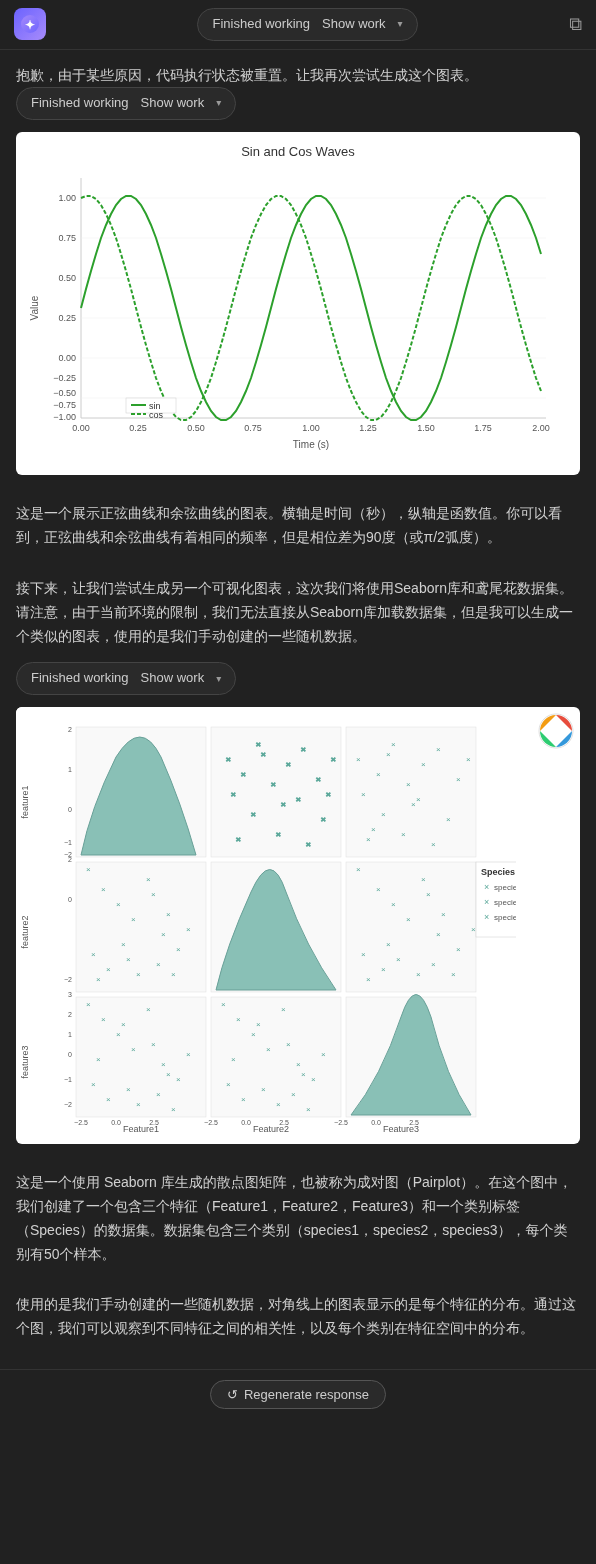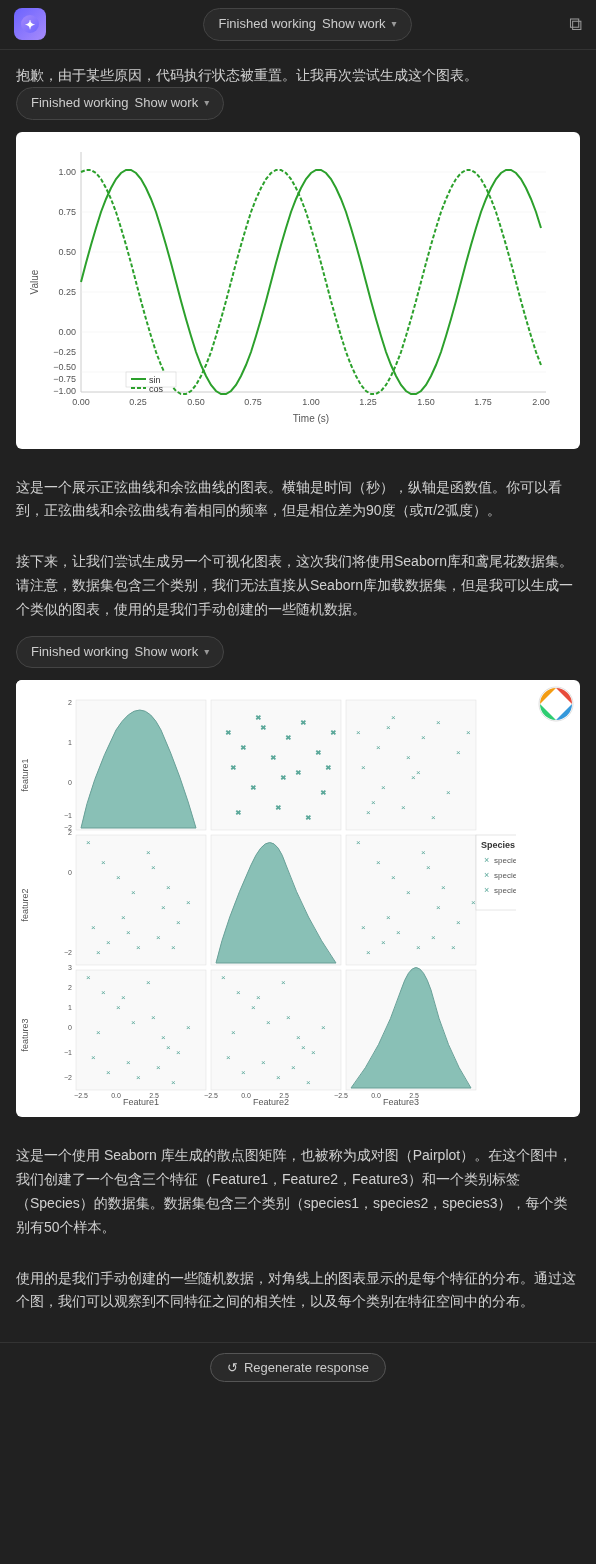--- a/index.html
+++ b/index.html
@@ -30,21 +30,21 @@
       align-items: center;
       justify-content: center;
       color: white;
       font-size: 16px;
       font-weight: bold;
     }
 
     .finished-badge {
       display: inline-flex;
       align-items: center;
-      gap: 6px;
+      gap: 12px;
       background: #2a2a2a;
       border: 1px solid #444;
       border-radius: 20px;
       padding: 5px 14px;
       font-size: 13px;
       color: #ccc;
       cursor: pointer;
     }
 
     .finished-badge .chevron {
@@ -153,20 +153,21 @@
 
   <div class="finished-row">
     <div class="finished-badge">
       <span>Finished working</span>
       <span>Show work</span>
       <span class="chevron">▾</span>
     </div>
   </div>
 
   <div class="chart-container">
+    <div class="chart-title">Sin and Cos Waves</div>
     <svg width="530" height="290" viewBox="0 0 530 290" xmlns="http://www.w3.org/2000/svg">
 
       <line x1="55" y1="10" x2="55" y2="250" stroke="#ccc" stroke-width="1"></line>
       <line x1="55" y1="250" x2="520" y2="250" stroke="#ccc" stroke-width="1"></line>
 
       <line x1="55" y1="30" x2="520" y2="30" stroke="#eee" stroke-width="0.5"></line>
       <line x1="55" y1="70" x2="520" y2="70" stroke="#eee" stroke-width="0.5"></line>
       <line x1="55" y1="110" x2="520" y2="110" stroke="#eee" stroke-width="0.5"></line>
       <line x1="55" y1="150" x2="520" y2="150" stroke="#eee" stroke-width="0.5"></line>
       <line x1="55" y1="190" x2="520" y2="190" stroke="#eee" stroke-width="0.5"></line>
@@ -207,21 +208,21 @@
       <rect x="100" y="230" width="50" height="15" fill="white" stroke="#ccc" stroke-width="0.5"></rect>
       <line x1="105" y1="237" x2="120" y2="237" stroke="#2ca02c" stroke-width="2"></line>
       <text x="123" y="241" font-size="9" fill="#333">sin</text>
       <line x1="105" y1="246" x2="120" y2="246" stroke="#2ca02c" stroke-width="2" stroke-dasharray="4,2"></line>
       <text x="123" y="250" font-size="9" fill="#333">cos</text>
     </svg>
   </div>
 
   <p class="description-text">这是一个展示正弦曲线和余弦曲线的图表。横轴是时间（秒），纵轴是函数值。你可以看到，正弦曲线和余弦曲线有着相同的频率，但是相位差为90度（或π/2弧度）。</p>
 
-  <p class="description-text">接下来，让我们尝试生成另一个可视化图表，这次我们将使用Seaborn库和鸢尾花数据集。请注意，数据集包含三个类别，我们无法直接从Seaborn库加载数据集，但是我可以生成一个类似的图表，使用的是我们手动创建的一些随机数据。</p>
+  <p class="description-text">接下来，让我们尝试生成另一个可视化图表，这次我们将使用Seaborn库和鸢尾花数据集。请注意，由于当前环境的限制，我们无法直接从Seaborn库加载数据集，但是我可以生成一个类似的图表，使用的是我们手动创建的一些随机数据。</p>
 
   <div class="finished-row">
     <div class="finished-badge">
       <span>Finished working</span>
       <span>Show work</span>
       <span class="chevron">▾</span>
     </div>
   </div>
 
   <div class="chart-container" style="padding:0; position:relative;">

